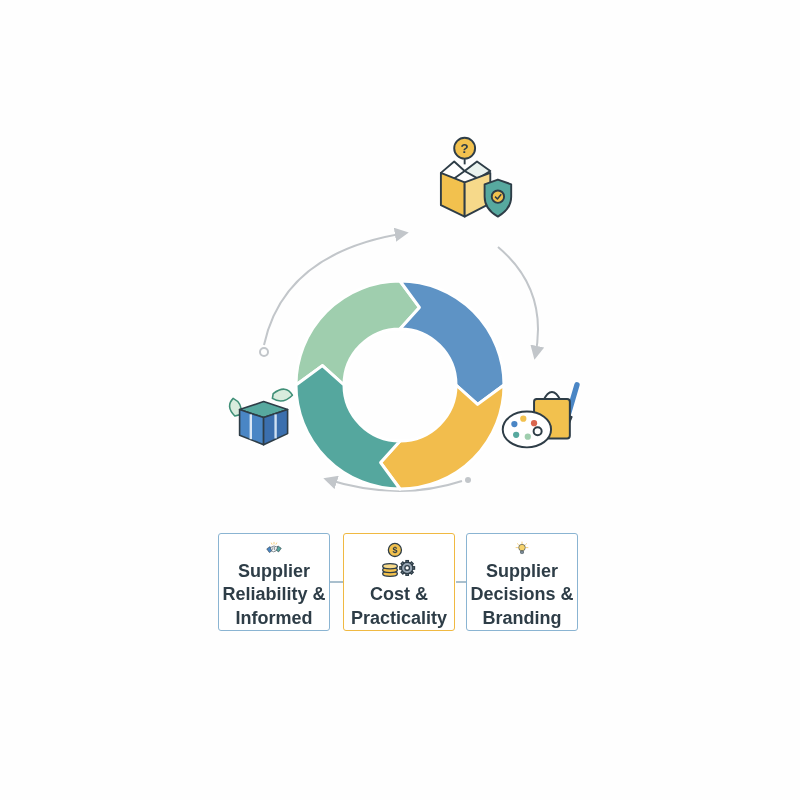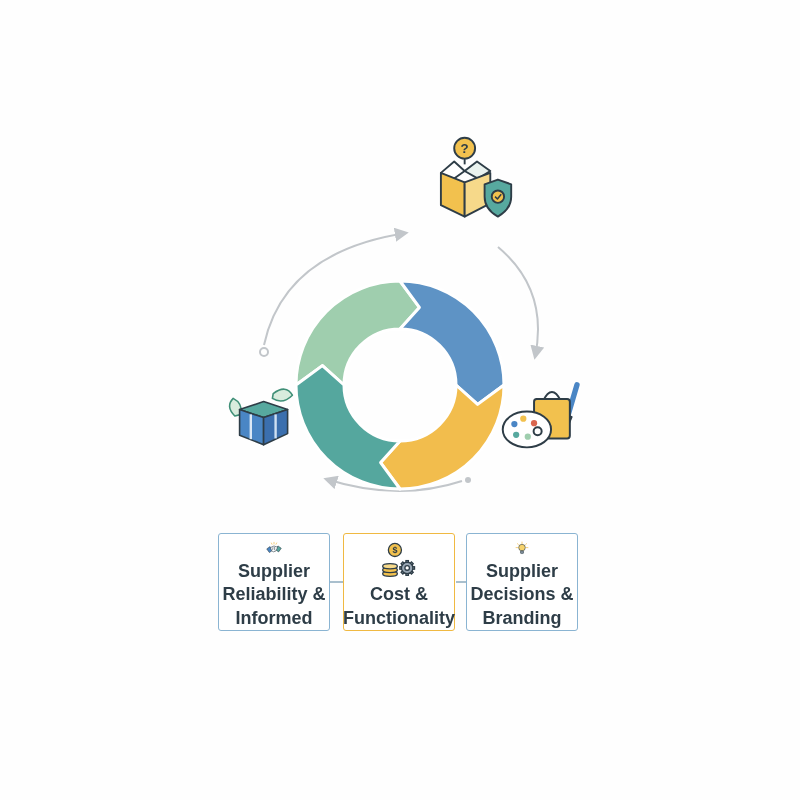--- a/index.html
+++ b/index.html
@@ -124,21 +124,21 @@
           <rect x="32.5" y="24" width="3" height="18" transform="rotate(45 34 33)"></rect>
           <rect x="32.5" y="24" width="3" height="18" transform="rotate(90 34 33)"></rect>
           <rect x="32.5" y="24" width="3" height="18" transform="rotate(135 34 33)"></rect>
         </g>
         <circle cx="34" cy="33" r="7" fill="#9aa8b5"></circle>
         <circle cx="34" cy="33" r="2.8" fill="#ffffff"></circle>
       </g>
     </svg>
     <div class="box-label">
       <span>Cost &amp;</span>
-      <span>Functionality</span>
+      <span>Practicality</span>
     </div>
   </div>
 
   <div class="pbox box-blue" style="left:466px;top:533px">
     <svg width="42" height="42" viewBox="0 0 48 48">
       <g stroke="#2e3d47" stroke-width="1.8">
         <g stroke="#f0b942" stroke-width="2" stroke-linecap="round">
           <line x1="24" y1="3" x2="24" y2="8"></line>
           <line x1="10" y1="8" x2="13.5" y2="11.5"></line>
           <line x1="38" y1="8" x2="34.5" y2="11.5"></line>

